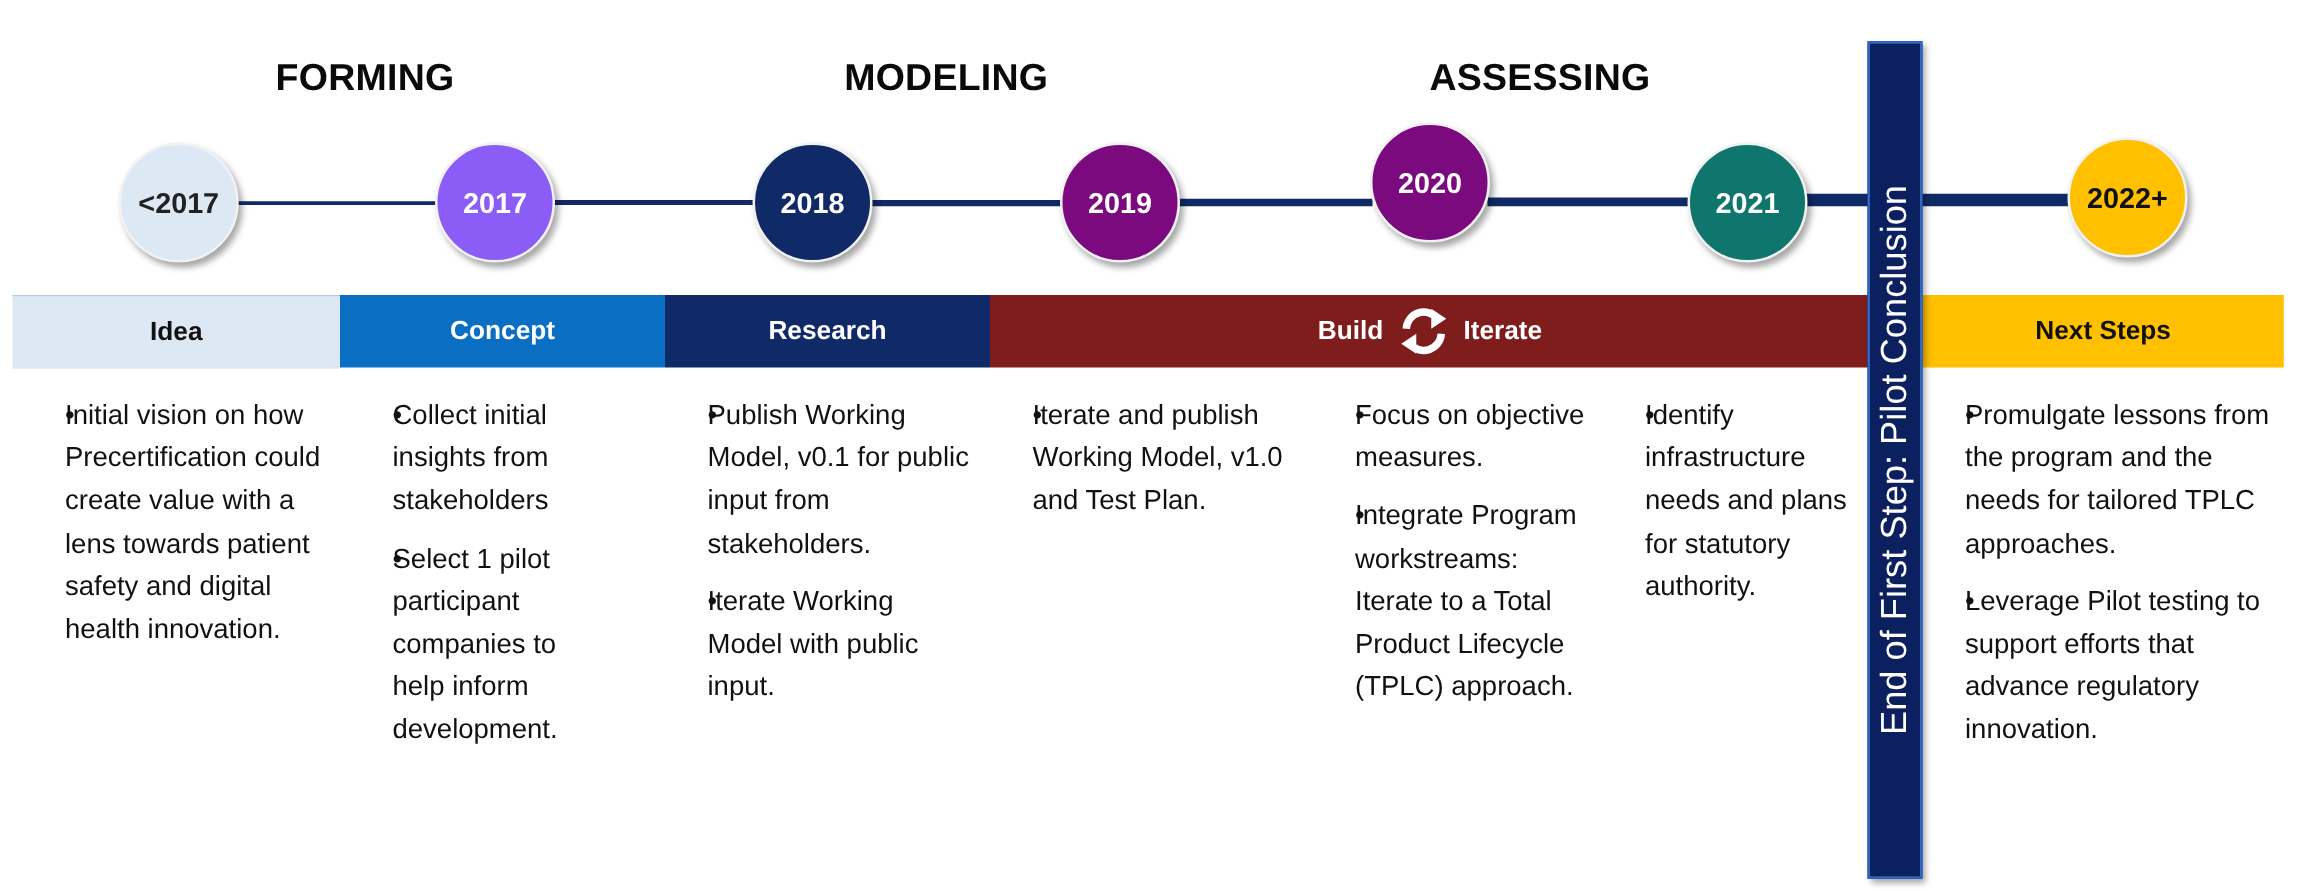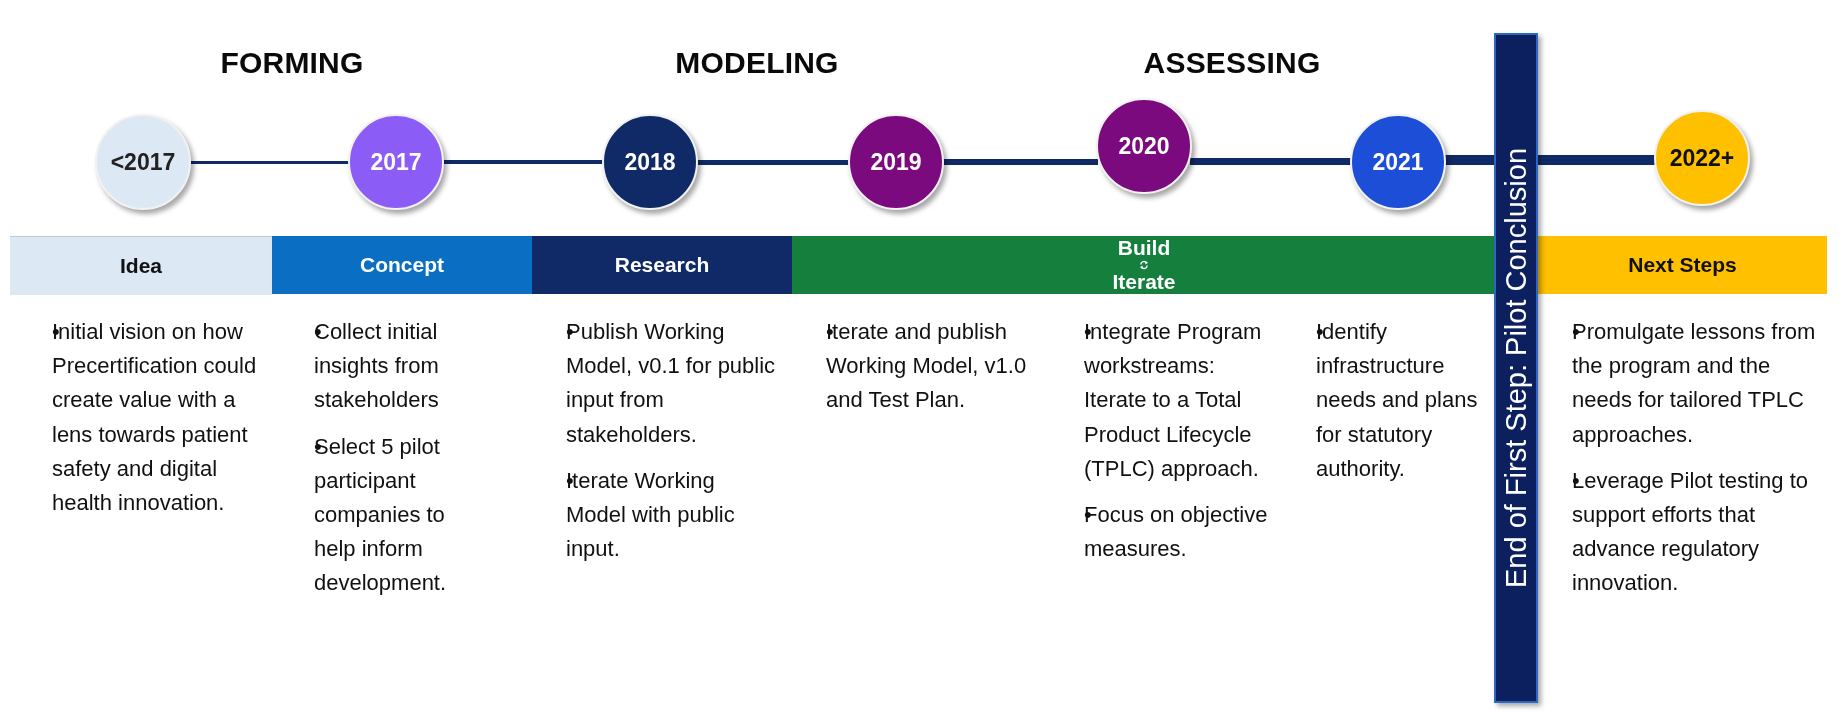--- a/index.html
+++ b/index.html
@@ -38,33 +38,33 @@
 <div class="line" style="left:696px; top:160px; width:154px; height:5px;"></div>
 <div class="line" style="left:942px; top:159px; width:156px; height:6px;"></div>
 <div class="line" style="left:1190px; top:158px; width:162px; height:7px;"></div>
 <div class="line" style="left:1444px; top:155px; width:212px; height:10px;"></div>
 
 <div class="circle" style="left:95px; top:114px; background:#dde8f5; color:#222;">&lt;2017</div>
 <div class="circle" style="left:348px; top:114px; background:#8b5cf6;">2017</div>
 <div class="circle" style="left:602px; top:114px; background:#0f2a66;">2018</div>
 <div class="circle" style="left:848px; top:114px; background:#7a0a7e;">2019</div>
 <div class="circle" style="left:1096px; top:98px; background:#7a0a7e;">2020</div>
-<div class="circle" style="left:1350px; top:114px; background:#1d4ed8;">2021</div>
+<div class="circle" style="left:1350px; top:114px; background:#0f766e;">2021</div>
 <div class="circle" style="left:1654px; top:110px; background:#ffc000; color:#111;">2022+</div>
 
 <div class="band" style="left:10px; width:262px; background:#dde8f5; color:#111; border-top:1px solid #b8c8de;">
   <span>Idea</span>
 </div>
 <div class="band" style="left:272px; width:260px; background:#0a6fc2;">
   <span>Concept</span>
 </div>
 <div class="band" style="left:532px; width:260px; background:#0f2a66;">
   <span>Research</span>
 </div>
-<div class="band" style="left:792px; width:704px; background:#15803d;flex-direction:column;">
+<div class="band" style="left:792px; width:704px; background:#7f1d1d;">
   <span>Build</span>
   <svg class="cycle" viewBox="0 0 44 44">
     <path d="M8 20 A14 14 0 0 1 33 12" stroke="#fff" stroke-width="6" fill="none"></path>
     <polygon points="28,4 40,12 28,20" fill="#fff"></polygon>
     <path d="M36 24 A14 14 0 0 1 11 32" stroke="#fff" stroke-width="6" fill="none"></path>
     <polygon points="16,40 4,32 16,24" fill="#fff"></polygon>
   </svg>
   <span>Iterate</span>
 </div>
 <div class="band" style="left:1538px; width:289px; background:#ffc000; color:#111;">
@@ -77,41 +77,41 @@
 
 <div class="col" style="left:28px; width:230px;">
   <ul>
     <li style="padding-left:24px;"><span>Initial vision on how Precertification could create value with a lens towards patient safety and digital health innovation.</span></li>
   </ul>
 </div>
 
 <div class="col" style="left:288px; width:200px;">
   <ul>
     <li style="padding-left:26px;"><span>Collect initial insights from stakeholders</span></li>
-    <li style="padding-left:26px;"><span>Select 5 pilot participant companies to help inform development.</span></li>
+    <li style="padding-left:26px;"><span>Select 1 pilot participant companies to help inform development.</span></li>
   </ul>
 </div>
 
 <div class="col" style="left:548px; width:230px;">
   <ul>
     <li style="padding-left:18px;"><span>Publish Working Model, v0.1 for public input from stakeholders.</span></li>
     <li style="padding-left:18px;"><span>Iterate Working Model with public input.</span></li>
   </ul>
 </div>
 
 <div class="col" style="left:808px; width:230px;">
   <ul>
     <li style="padding-left:18px;"><span>Iterate and publish Working Model, v1.0 and Test Plan.</span></li>
   </ul>
 </div>
 
 <div class="col" style="left:1066px; width:215px;">
   <ul>
+    <li style="padding-left:18px;"><span>Focus on objective measures.</span></li>
     <li style="padding-left:18px;"><span>Integrate Program workstreams: Iterate to a Total Product Lifecycle (TPLC) approach.</span></li>
-    <li style="padding-left:18px;"><span>Focus on objective measures.</span></li>
   </ul>
 </div>
 
 <div class="col" style="left:1298px; width:180px;">
   <ul>
     <li style="padding-left:18px;"><span>Identify infrastructure needs and plans for statutory authority.</span></li>
   </ul>
 </div>
 
 <div class="col" style="left:1554px; width:270px;">

